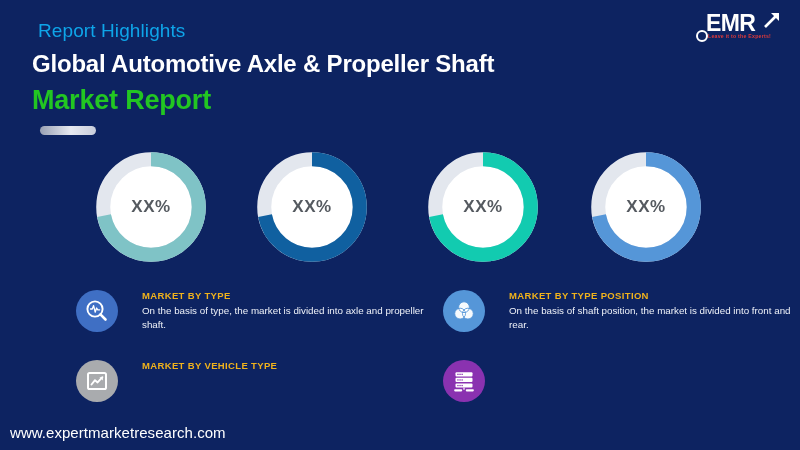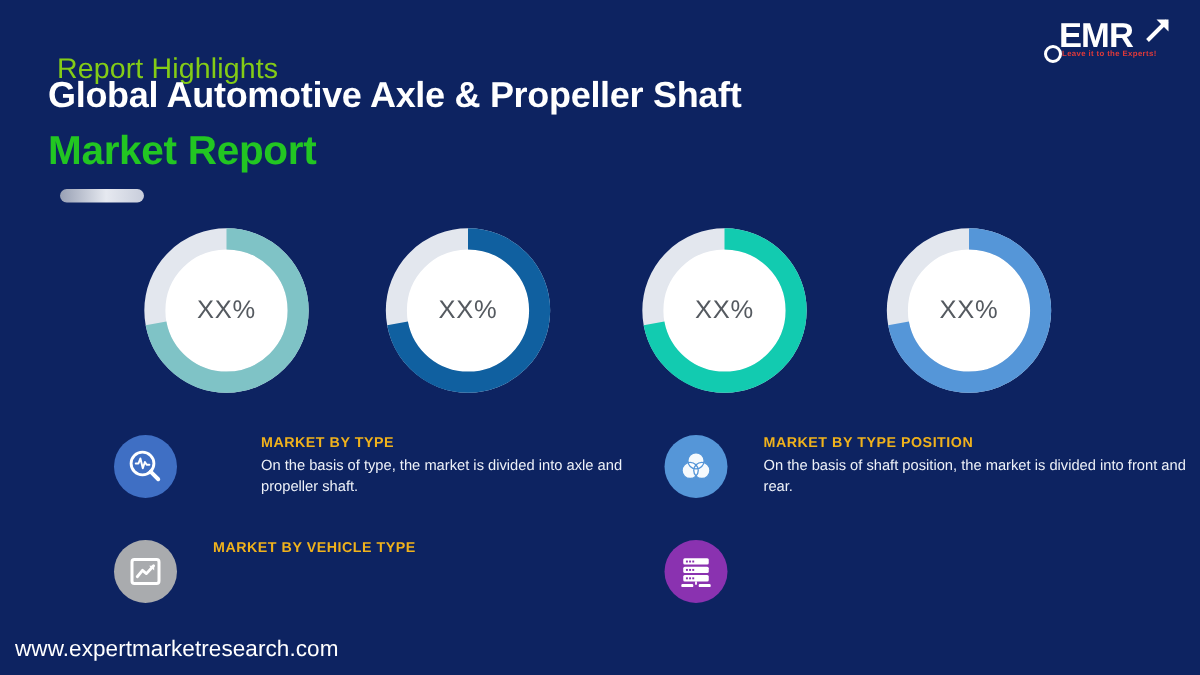--- a/index.html
+++ b/index.html
@@ -7,22 +7,22 @@
     width: 800px; height: 450px;
     overflow: hidden;
     font-family: "Liberation Sans", sans-serif;
   }
   body {
     background: #0d2361;
     position: relative;
   }
   
   .kicker {
-    position: absolute; left: 38px; top: 36px;
-    font-size: 19px; color: #84cc16; font-weight: 400;
+    position: absolute; left: 38px; top: 20px;
+    font-size: 19px; color: #0ea5e9; font-weight: 400;
     letter-spacing: .1px;
   }
   .title-main {
     position: absolute; left: 32px; top: 50px;
     font-size: 24px; font-weight: 700; color: #ffffff;
     letter-spacing: -.2px; white-space: nowrap;
   }
   .title-sub {
     position: absolute; left: 32px; top: 85px;
     font-size: 27px; font-weight: 700; color: #22c622;
@@ -54,21 +54,21 @@
     border: 2.4px solid #ffffff; background: transparent;
   }
   .logo-arrow { position: absolute; right: 2px; top: 0px; }
   
   .donut-row { position: absolute; left: 0; top: 148px; width: 800px; height: 128px; }
   .donut { position: absolute; width: 118px; height: 118px; }
   .donut svg { display: block; }
   .donut-label {
     position: absolute; left: 0; top: 0; width: 118px; height: 118px;
     display: flex; align-items: center; justify-content: center;
-    font-size: 17px; color: #555a60; font-weight: 400; letter-spacing: .5px;
+    font-size: 17px; color: #555a60; font-weight: 700; letter-spacing: .5px;
   }
   
   .feat { position: absolute; display: flex; align-items: flex-start; }
   .feat-ic {
     width: 42px; height: 42px; border-radius: 50%;
     flex: 0 0 42px;
     display: flex; align-items: center; justify-content: center;
   }
   .feat-txt { margin-left: 24px; }
   .feat-head {
@@ -133,21 +133,21 @@
   <div class="donut" style="left:587px">
     <svg width="118" height="118" viewBox="0 0 42 42">
       <circle cx="21" cy="21" r="17" fill="#ffffff" stroke="#e3e7ee" stroke-width="5"></circle>
       <circle cx="21" cy="21" r="17" fill="none" stroke="#5596d8" stroke-width="5" stroke-dasharray="76.9 29.9" transform="rotate(-90 21 21)"></circle>
     </svg>
     <div class="donut-label">XX%</div>
   </div>
 
 </div>
 
-<div class="feat" style="left:76px; top:290px; width:360px;gap:32px;">
+<div class="feat" style="left:76px; top:290px; width:360px;">
   <div class="feat-ic" style="background:#3f6fc4">
     <svg width="26" height="26" viewBox="0 0 26 26">
       <circle cx="11" cy="11" r="7.6" fill="none" stroke="#ffffff" stroke-width="1.9"></circle>
       <path d="M6.5 11 L8.3 11 L9.6 7.6 L11.2 14.2 L12.6 10 L13.8 11.8 L15.6 11.8" fill="none" stroke="#ffffff" stroke-width="1.3" stroke-linejoin="round" stroke-linecap="round"></path>
       <line x1="16.4" y1="16.4" x2="21.5" y2="21.5" stroke="#ffffff" stroke-width="2.6" stroke-linecap="round"></line>
     </svg>
   </div>
   <div class="feat-txt">
     <div class="feat-head">MARKET BY TYPE</div>
     <div class="feat-body">On the basis of type, the market is divided into axle and propeller shaft.</div>

